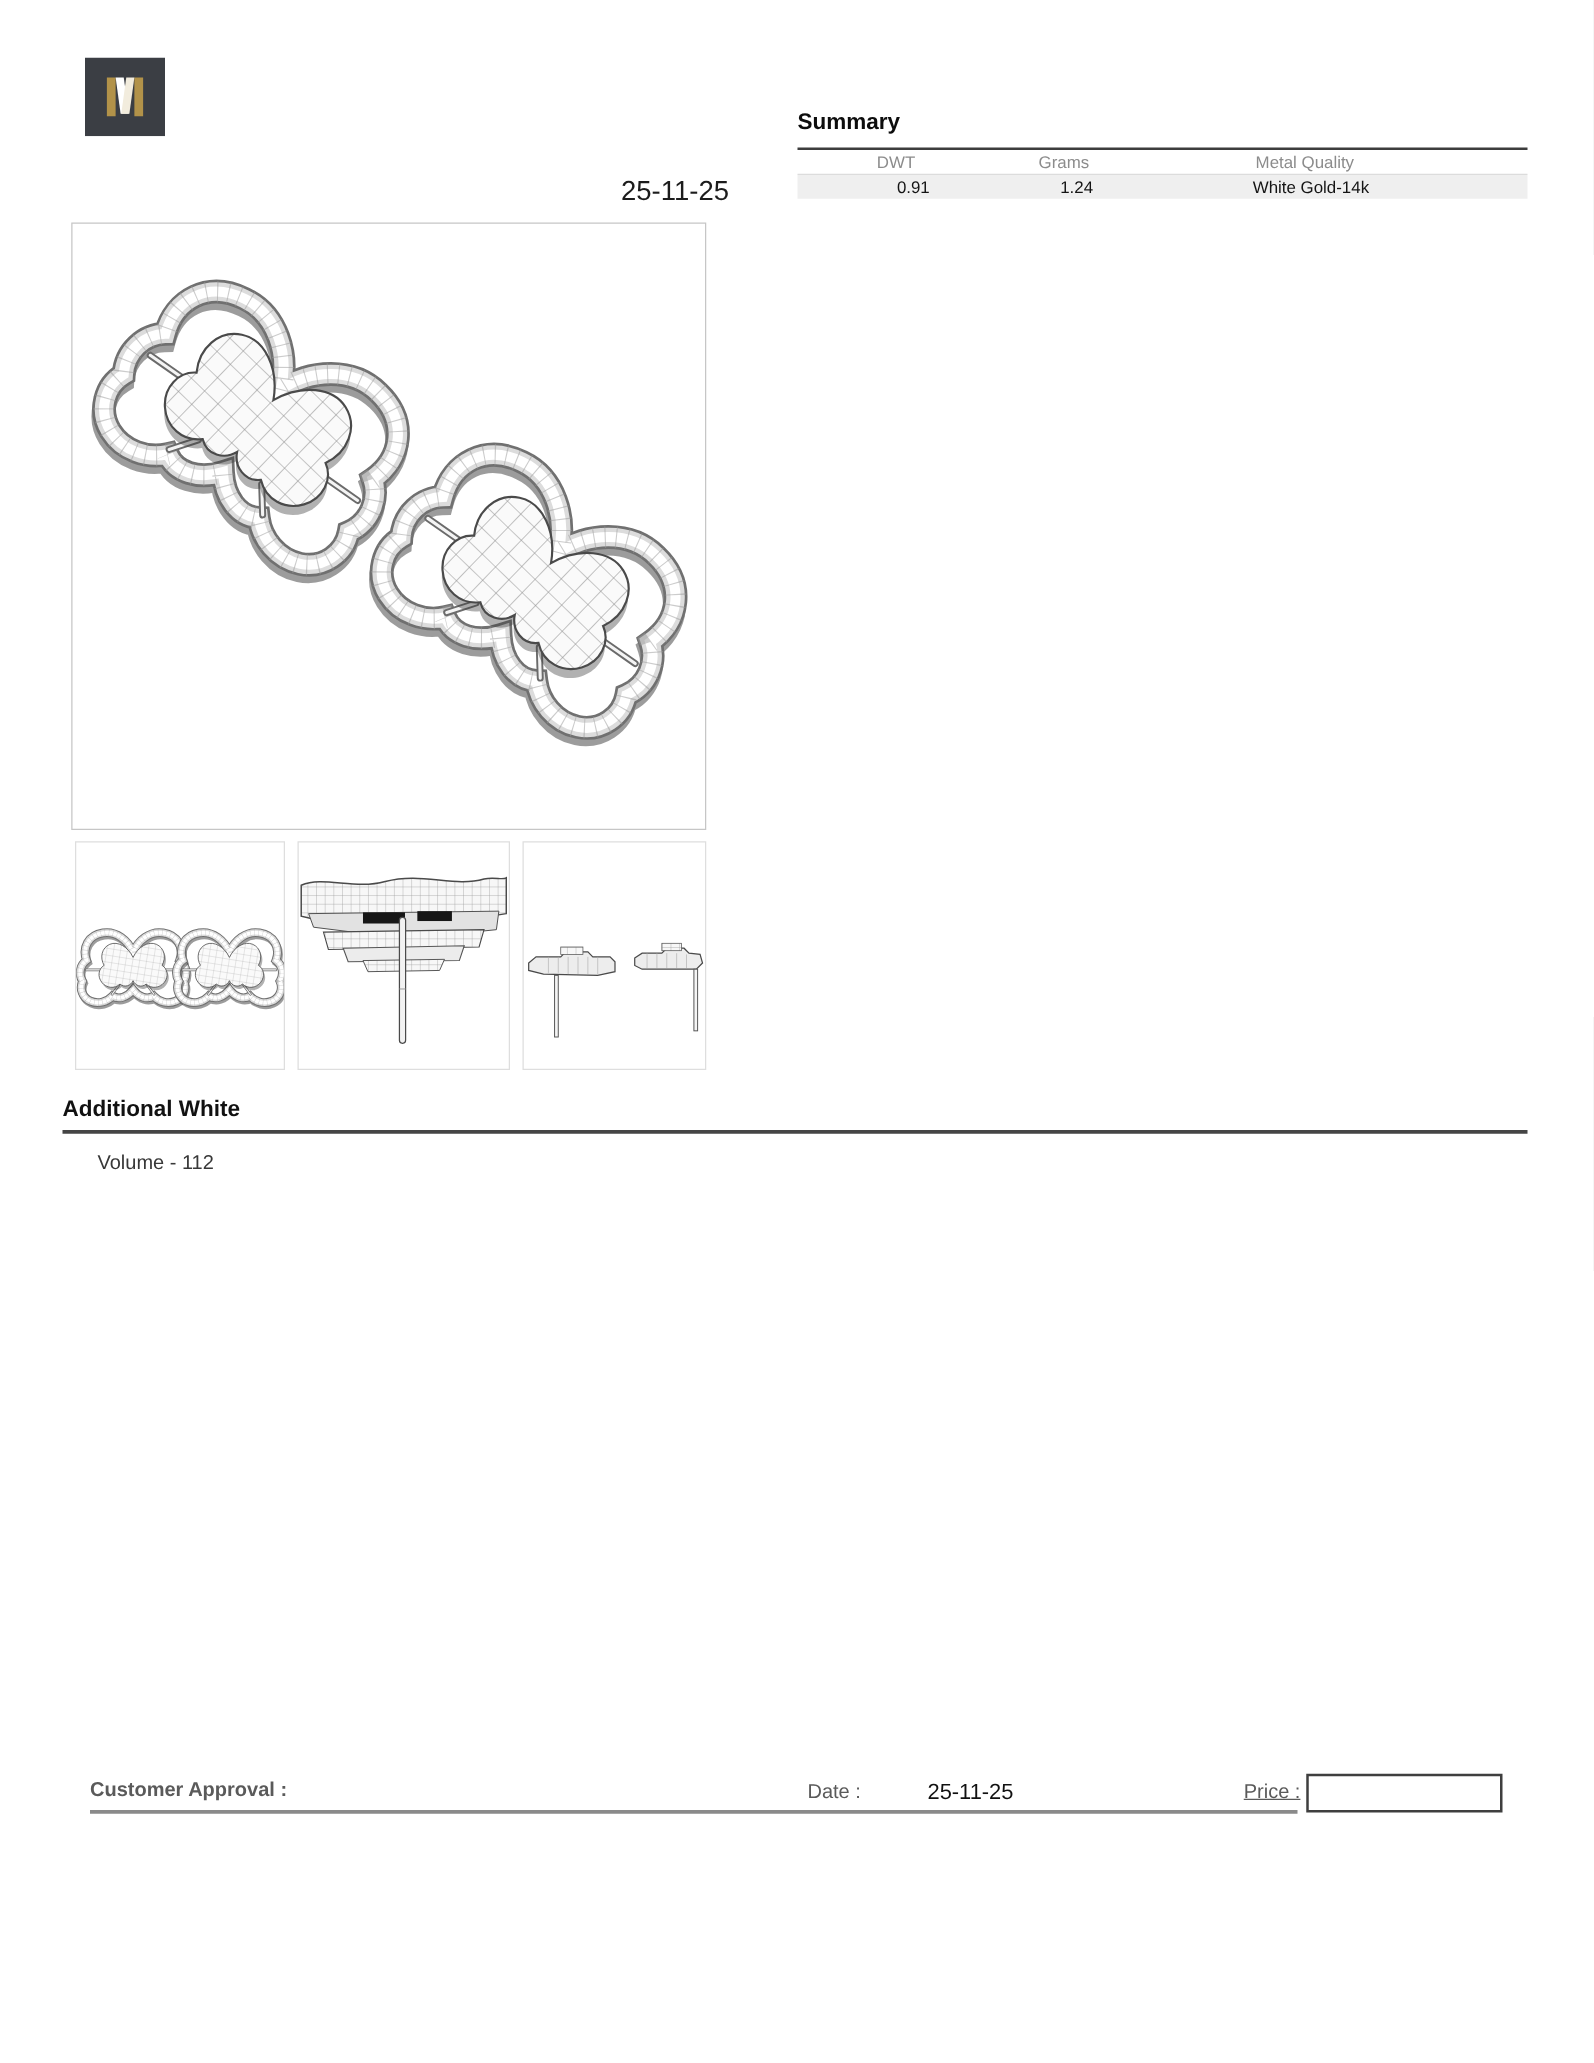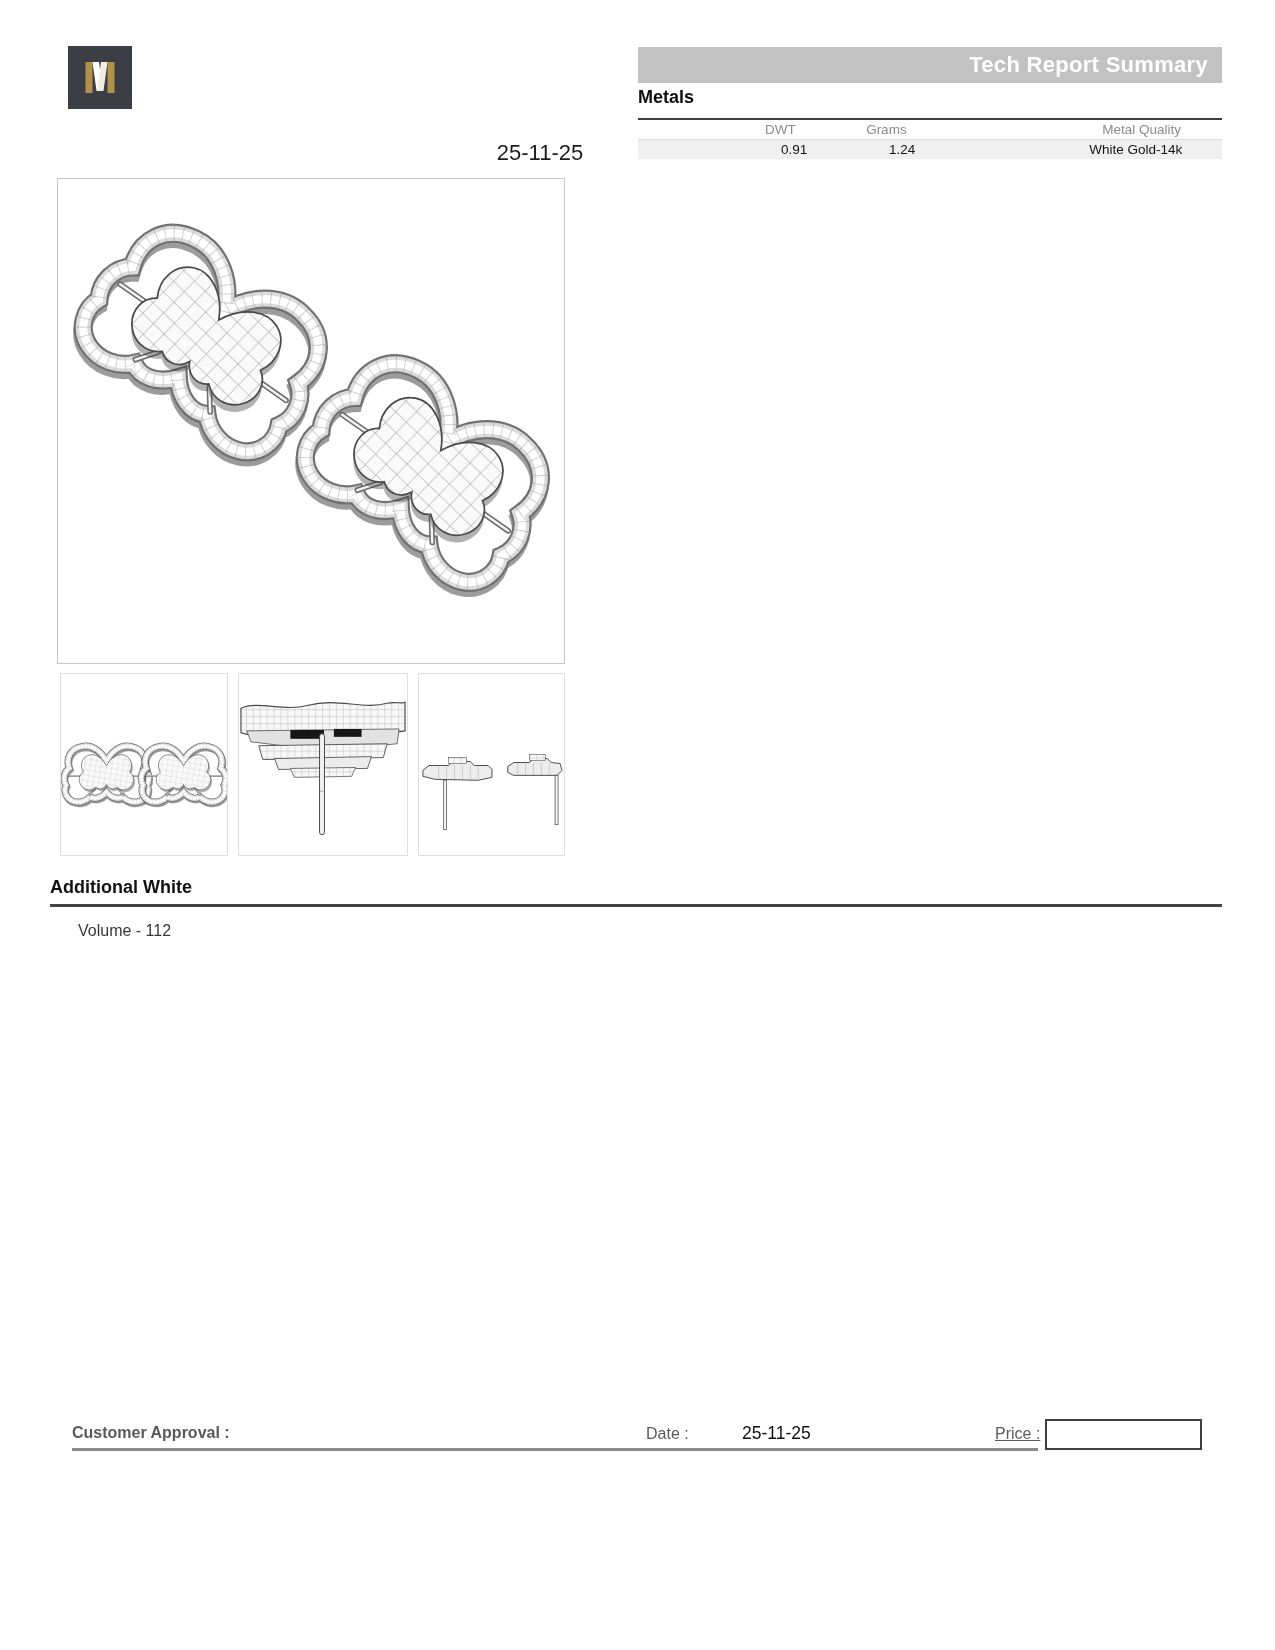--- a/index.html
+++ b/index.html
@@ -36,21 +36,21 @@
   .metals-table{
     left:638px;top:118px;width:584px;
     border-top:2.5px solid #3d3d3d;
     font-size:13.5px;
   }
   .trow{
     display:grid;
     grid-template-columns:27% 19% 47% 7%;
     align-items:center;
   }
-  .trow .cell{text-align:right;}
+  .trow .cell{text-align:center;}
   .thead{color:#8c8c8c;height:19px;border-bottom:1px solid #dcdcdc;}
   .tdata{color:#141414;height:19px;background:#efefef;padding-left:16px;}
 
   
   .date-top{
     left:430px;top:140px;width:220px;
     text-align:center;
     font-size:22px;color:#1c1c1c;
   }
 
@@ -147,25 +147,22 @@
   <div class="abs logo">
     <svg viewBox="0 0 64 63">
       <rect x="0" y="0" width="64" height="63" fill="#3b3e44"></rect>
       <rect x="17.5" y="16" width="7" height="31" fill="#b29249"></rect>
       <rect x="39.5" y="16" width="7" height="31" fill="#b29249"></rect>
       <polygon points="24.5,16 31,16 35,45 28.5,45" fill="#ffffff"></polygon>
       <polygon points="33,16 39.5,16 35.5,45 29,45" fill="#f2ecdd"></polygon>
     </svg>
   </div>
 
-  <div class="abs title-bar">
-    <span>Tech Report Summary</span>
-  </div>
-
-  <div class="abs metals-title">Metals</div>
+
+  <div class="abs metals-title">Summary</div>
 
   <div class="abs metals-table">
     <div class="trow thead">
       <div class="cell">DWT</div>
       <div class="cell">Grams</div>
       <div class="cell">Metal Quality</div>
       <div class="cell"></div>
     </div>
     <div class="trow tdata">
       <div class="cell">0.91</div>

